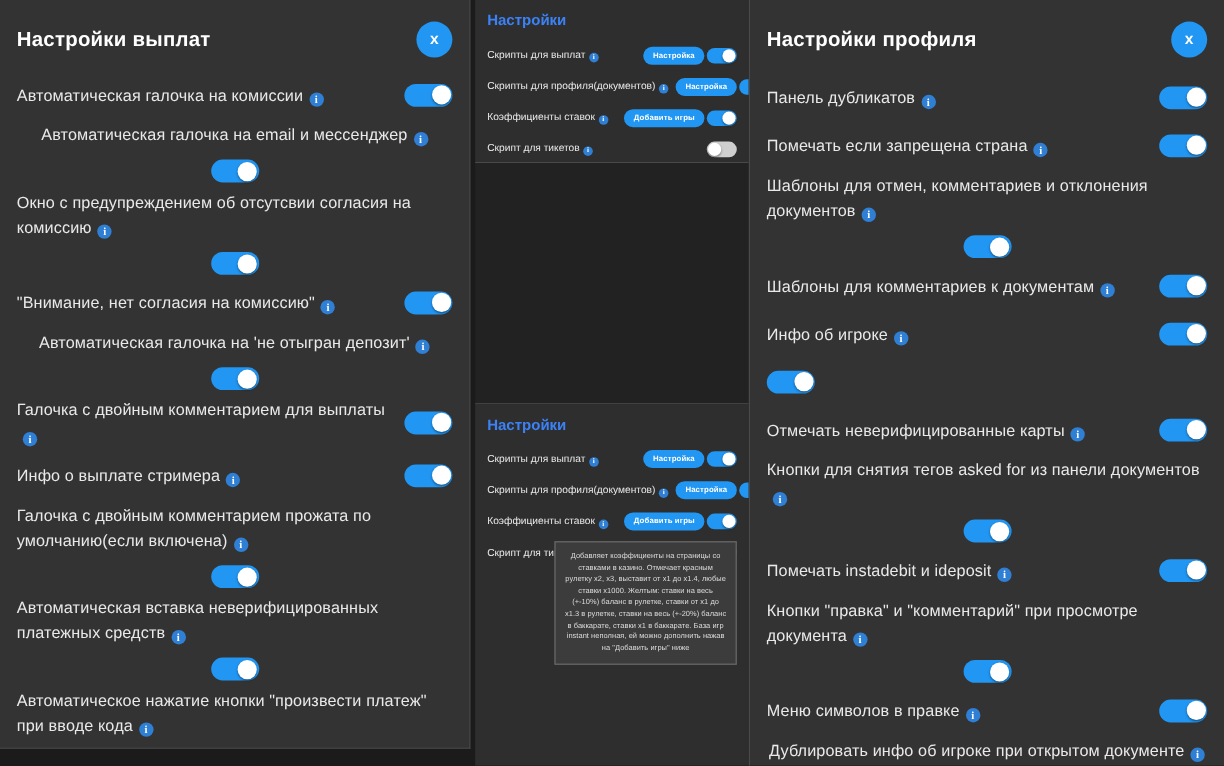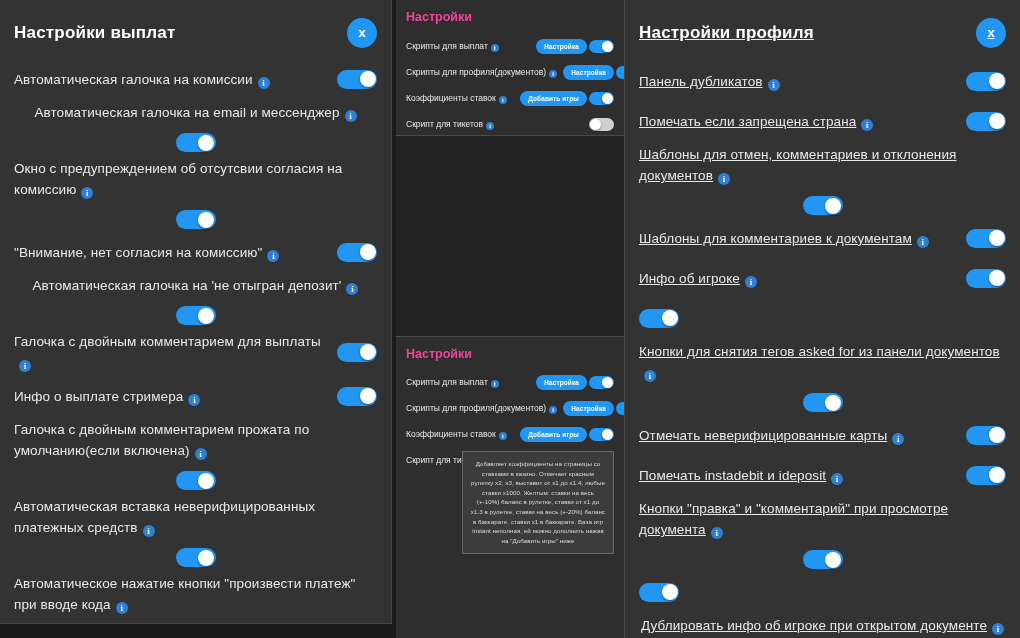--- a/index.html
+++ b/index.html
@@ -146,21 +146,21 @@
     padding: 8px 10px 10px 10px;
     box-sizing: border-box;
     border-bottom: 1px solid #4a4a4a;
   }
   .mini-panel.first { height: 136px; }
   .mini-panel.second { height: 302px; border-bottom: none; }
   .mid-spacer { height: 200px; background:#222222; border-bottom:1px solid #4a4a4a;}
   .mini-title {
     font-size: 12.5px;
     font-weight: bold;
-    color: #ec4899;
+    color: #3b82f6;
     margin: 2px 0 10px 0;
   }
   .mini-row {
     display: flex;
     align-items: center;
     justify-content: space-between;
     gap: 6px;
     height: 24px;
     margin-bottom: 2px;
   }
@@ -210,21 +210,20 @@
     text-align: center;
     z-index: 40;
     letter-spacing: .05px;
   }
 
   
   .col-right {
     flex: 1 1 auto;
     background: #1b1b1b;
     position: relative;
-    text-decoration: underline;
   }
   .right-panel {
     width: 396px;
     height: 638px;
     padding: 14px 14px 0 14px;
     border-left: 1px solid #4a4a4a;
   }
   .right-head {
     display: flex;
     align-items: center;
@@ -445,45 +444,46 @@
             <div class="row-label">Инфо об игроке<span class="info-icon">i</span></div>
             <div class="toggle">
               <div class="knob"></div>
             </div>
           </div>
           <div class="row">
             <div class="toggle">
               <div class="knob"></div>
             </div>
           </div>
+          <div class="row">
+            <div class="row-label">Отмечать неверифицированные карты<span class="info-icon">i</span></div>
+            <div class="toggle">
+              <div class="knob"></div>
+            </div>
+          </div>
           <div class="row two-line">
             <div class="row-label">Кнопки для снятия тегов asked for из панели документов<span class="info-icon">i</span></div>
             <div class="toggle">
               <div class="knob"></div>
             </div>
           </div>
           <div class="row">
-            <div class="row-label">Отмечать неверифицированные карты<span class="info-icon">i</span></div>
-            <div class="toggle">
-              <div class="knob"></div>
-            </div>
-          </div>
-          <div class="row">
             <div class="row-label">Помечать instadebit и ideposit<span class="info-icon">i</span></div>
             <div class="toggle">
               <div class="knob"></div>
             </div>
           </div>
           <div class="row two-line">
             <div class="row-label">Кнопки "правка" и "комментарий" при просмотре документа<span class="info-icon">i</span></div>
             <div class="toggle">
               <div class="knob"></div>
             </div>
           </div>
           <div class="row">
+            <div class="row-label">Меню символов в правке<span class="info-icon">i</span></div>
             <div class="toggle">
               <div class="knob"></div>
             </div>
           </div>
           <div class="row two-line">
             <div class="row-label">Дублировать инфо об игроке при открытом документе<span class="info-icon">i</span></div>
             <div class="toggle">
               <div class="knob"></div>
             </div>
           </div>

